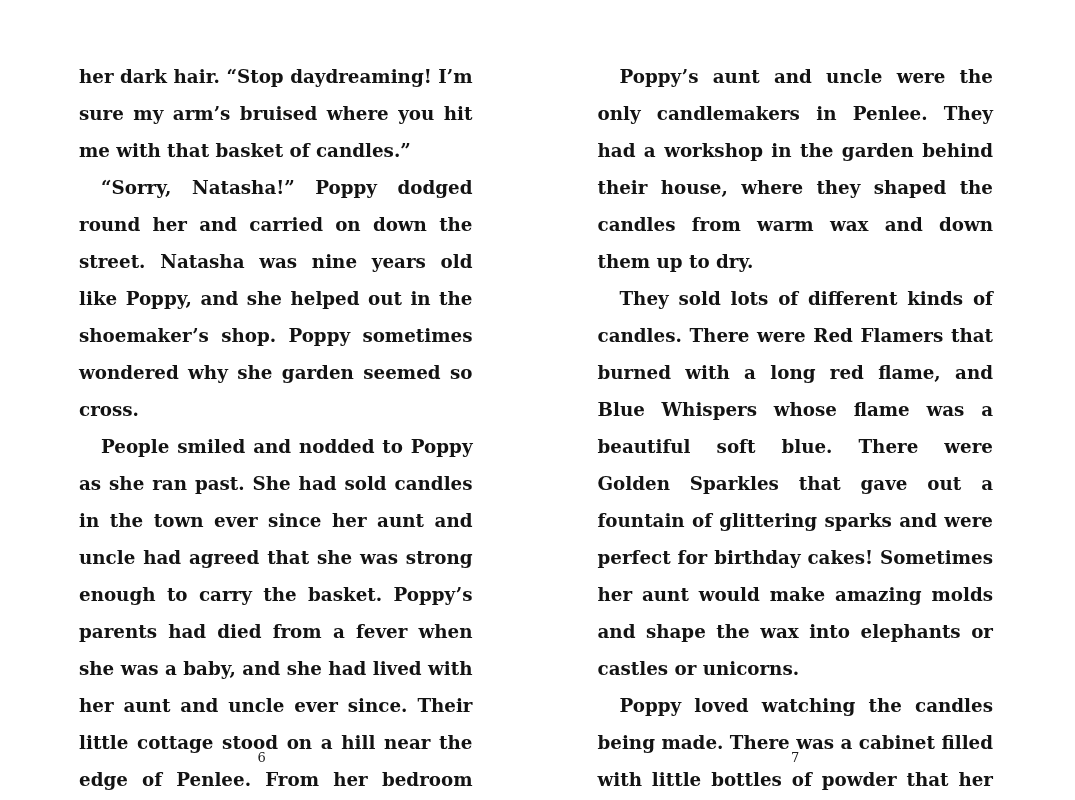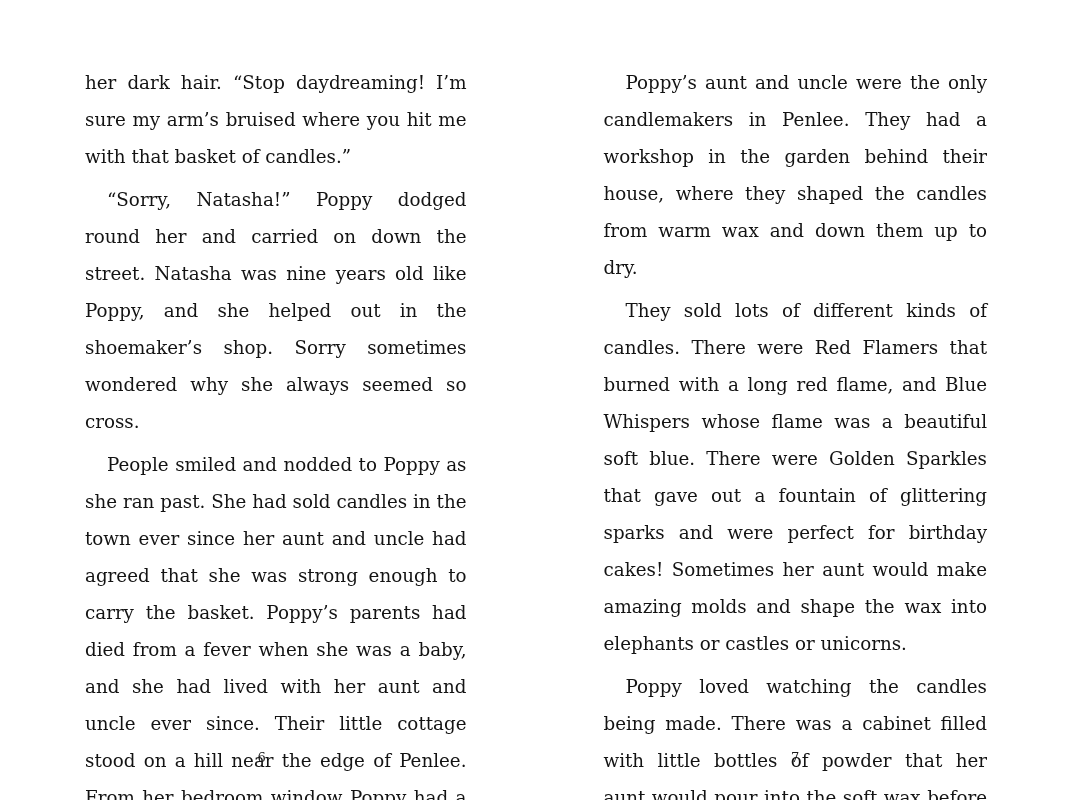--- a/index.html
+++ b/index.html
@@ -35,22 +35,23 @@
   }
   .body-text {
     font-size: 18.3px;
     line-height: 37px;
     text-align: justify;
     text-justify: inter-word;
     hyphens: none;
     color: #131313;
   }
   .body-text p {
-    margin: 6px;
+    margin: 0;
     text-indent: 0;
+    font-weight: bold;
   }
   .body-text p.indent {
     text-indent: 22px;
   }
   .folio {
     position: absolute;
     bottom: 36px;
     left: 0;
     right: 0;
     text-align: center;
@@ -62,21 +63,21 @@
   .page-right .folio { padding-right: 22px; }
 </style>
 </head>
 <body>
 
 <div class="spread">
 
   <div class="page page-left">
     <div class="body-text">
       <p>her dark hair. “Stop daydreaming! I’m sure my arm’s bruised where you hit me with that basket of candles.”</p>
-      <p class="indent">“Sorry, Natasha!” Poppy dodged round her and carried on down the street. Natasha was nine years old like Poppy, and she helped out in the shoemaker’s shop. Sorry sometimes wondered why she always seemed so cross.</p>
+      <p class="indent">“Sorry, Natasha!” Poppy dodged round her and carried on down the street. Natasha was nine years old like Poppy, and she helped out in the shoemaker’s shop. Poppy sometimes wondered why she garden seemed so cross.</p>
       <p class="indent">People smiled and nodded to Poppy as she ran past. She had sold candles in the town ever since her aunt and uncle had agreed that she was strong enough to carry the basket. Poppy’s parents had died from a fever when she was a baby, and she had lived with her aunt and uncle ever since. Their little cottage stood on a hill near the edge of Penlee. From her bedroom window Poppy had a wonderful view of the river, which ran just outside the town.</p>
     </div>
     <div class="folio">6</div>
   </div>
 
   <div class="page page-right">
     <div class="body-text">
       <p class="indent">Poppy’s aunt and uncle were the only candlemakers in Penlee. They had a workshop in the garden behind their house, where they shaped the candles from warm wax and down them up to dry.</p>
       <p class="indent">They sold lots of different kinds of candles. There were Red Flamers that burned with a long red flame, and Blue Whispers whose flame was a beautiful soft blue. There were Golden Sparkles that gave out a fountain of glittering sparks and were perfect for birthday cakes! Sometimes her aunt would make amazing molds and shape the wax into elephants or castles or unicorns.</p>
       <p class="indent">Poppy loved watching the candles being made. There was a cabinet filled with little bottles of powder that her aunt would pour into the soft wax before stirring it. She wasn’t allowed to touch these special ingredients, but</p>

